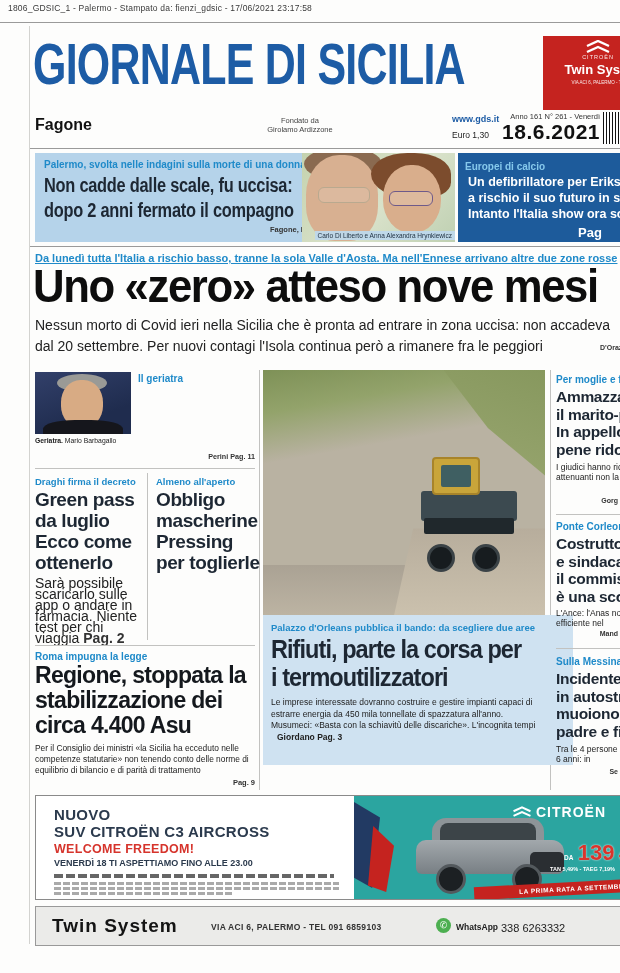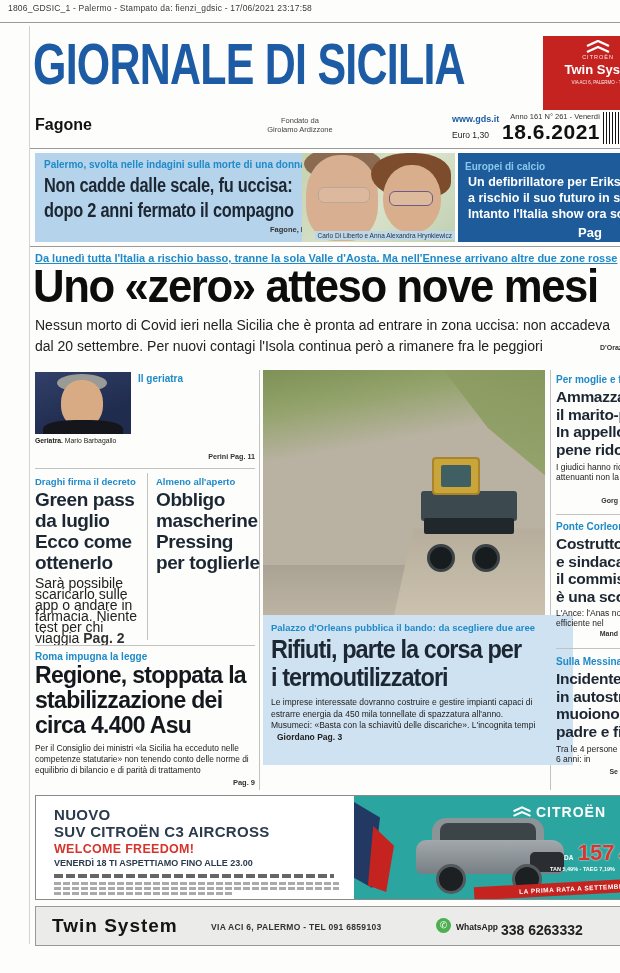--- a/index.html
+++ b/index.html
@@ -149,21 +149,21 @@
   .strip{position:absolute;left:120px;top:86px;width:200px;height:13px;background:#c5231f;transform:rotate(-3deg);
          color:#fff;font-size:6.5px;font-weight:bold;text-align:center;line-height:13px;letter-spacing:.5px;white-space:nowrap;}
 
   
   .foot{left:35px;top:906px;width:600px;height:38px;background:#ebebe9;border:1px solid #999;overflow:hidden;}
   .foot .dealer{position:absolute;left:16px;top:8px;font-size:19px;font-weight:900;color:#141414;letter-spacing:1px;}
   .foot .addr{position:absolute;left:175px;top:15px;font-size:8.5px;font-weight:bold;color:#333;letter-spacing:.3px;}
   .foot .wa{position:absolute;left:400px;top:11px;width:15px;height:15px;border-radius:50%;background:#4caf50;color:#fff;
             font-size:9px;text-align:center;line-height:15px;}
   .foot .walabel{position:absolute;left:420px;top:15px;font-size:8.5px;font-weight:bold;color:#222;}
-  .foot .wanum{position:absolute;left:465px;top:15px;font-size:14px;color:#222;font-weight:bold;}
+  .foot .wanum{position:absolute;left:465px;top:15px;font-size:11px;color:#222;}
 </style>
 </head>
 <body>
 
 <div id="page">
 
   <div class="abs printline">1806_GDSIC_1 - Palermo - Stampato da: fienzi_gdsic - 17/06/2021 23:17:58</div>
   <div class="abs toprule"></div>
   <div class="abs leftedge"></div>
 
@@ -333,21 +333,21 @@
       <div class="car-wr"></div>
       <div class="clogo">
         <svg width="20" height="14" viewBox="0 0 26 14">
           <path d="M2 6 L13 1 L24 6" fill="none" stroke="#fff" stroke-width="2.6"></path>
           <path d="M2 12 L13 7 L24 12" fill="none" stroke="#fff" stroke-width="2.6"></path>
         </svg>
         <span class="t">CITROËN</span>
       </div>
       <div class="price">
         <span class="da">DA</span>
-        <span class="n">157</span>
+        <span class="n">139</span>
         <span class="e">€</span>
       </div>
       <div class="fin">TAN 5,49% - TAEG 7,19%</div>
       <div class="strip">LA PRIMA RATA A SETTEMBRE</div>
     </div>
   </div>
 
   <div class="abs foot">
     <div class="dealer">Twin System</div>
     <div class="addr">VIA ACI 6, PALERMO - TEL 091 6859103</div>

